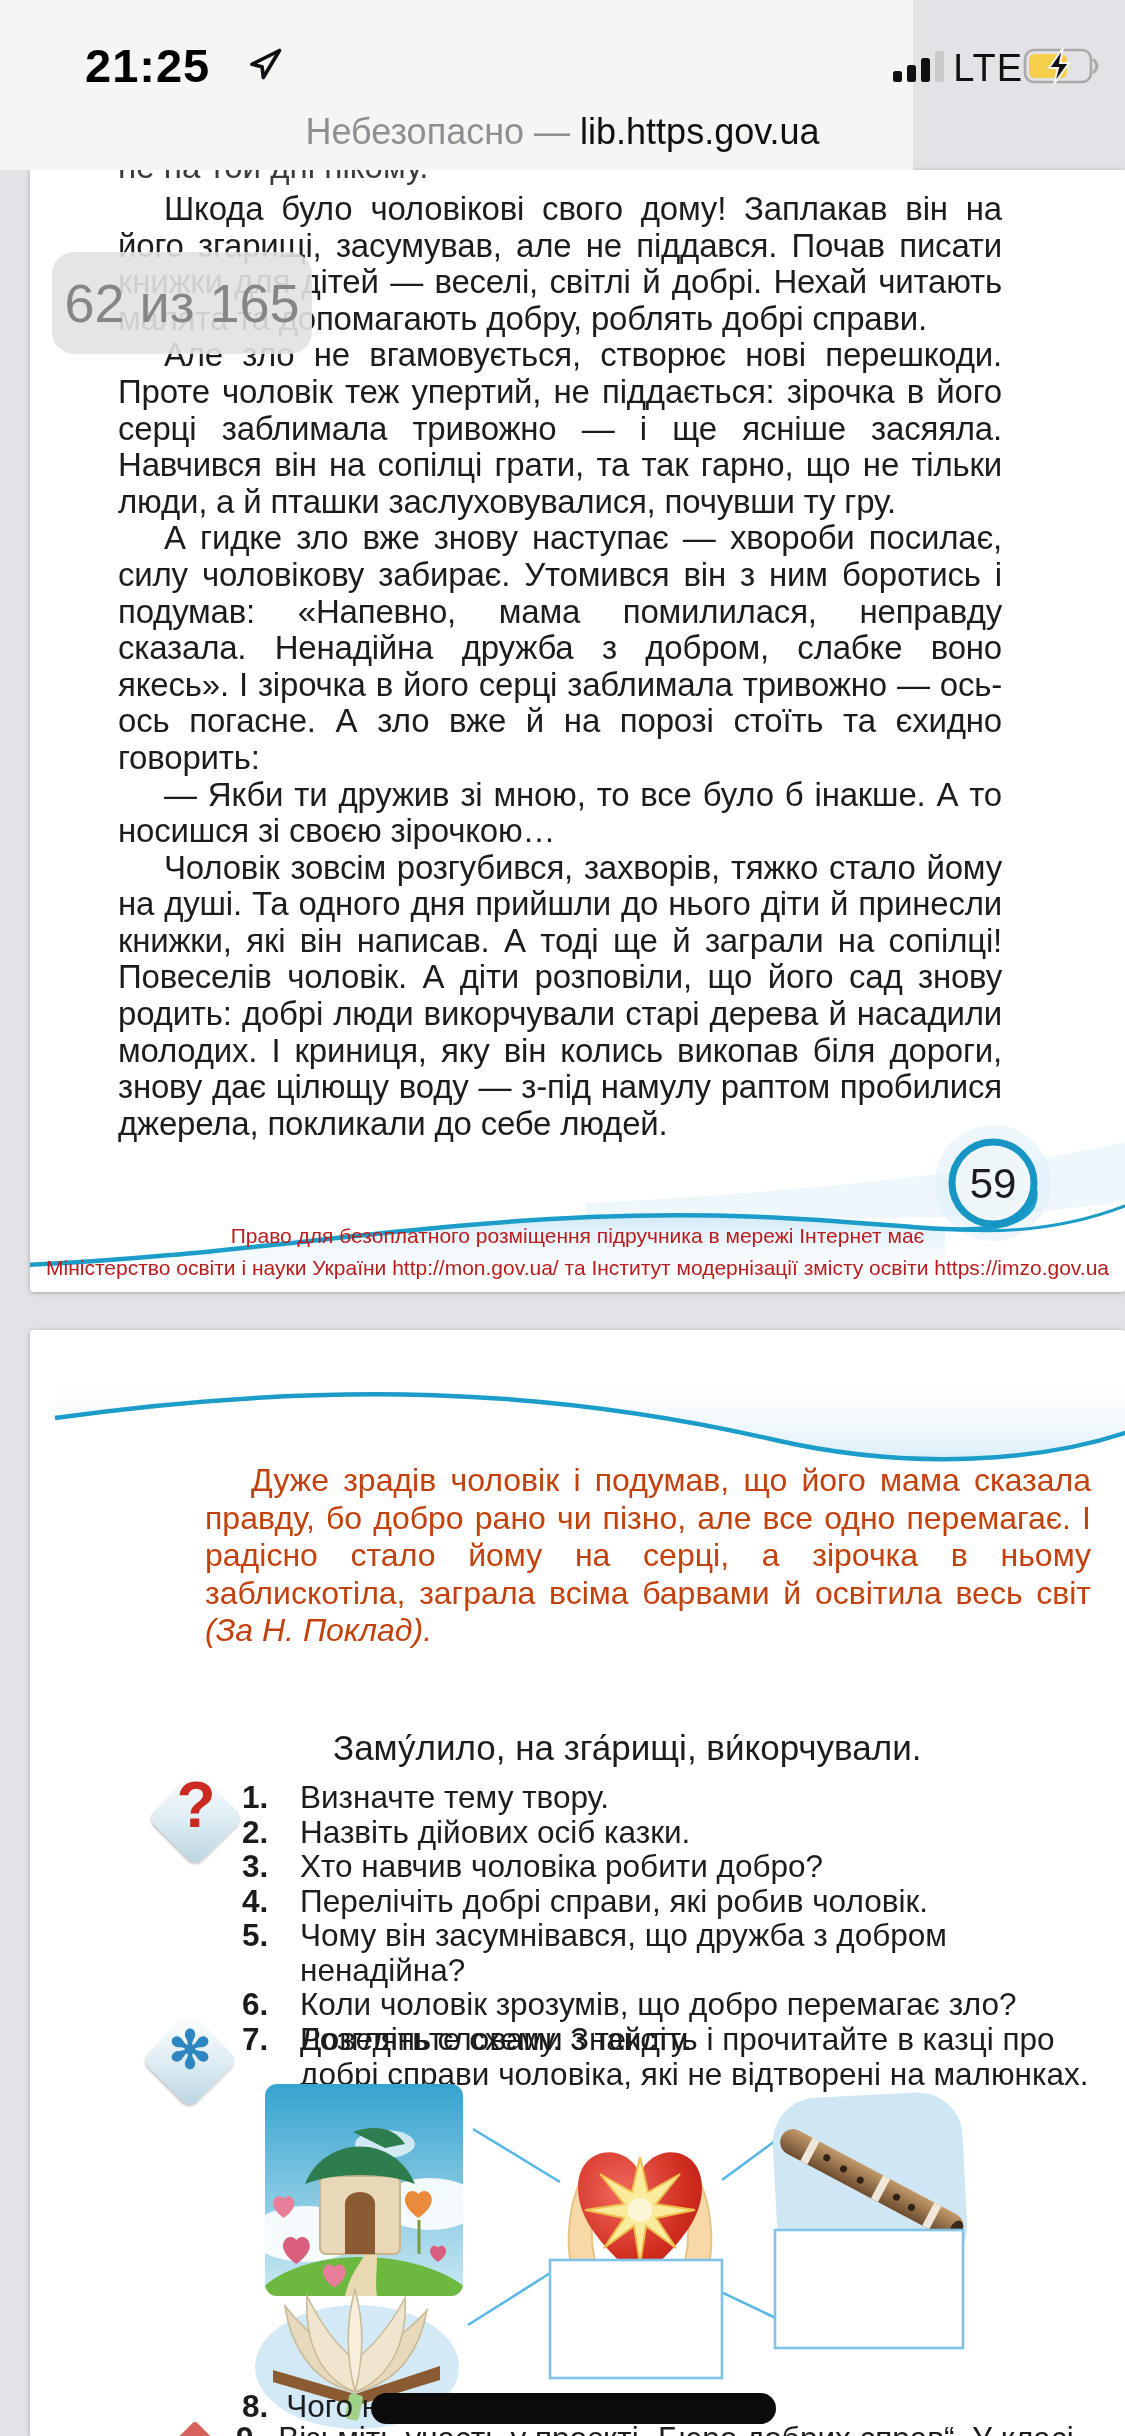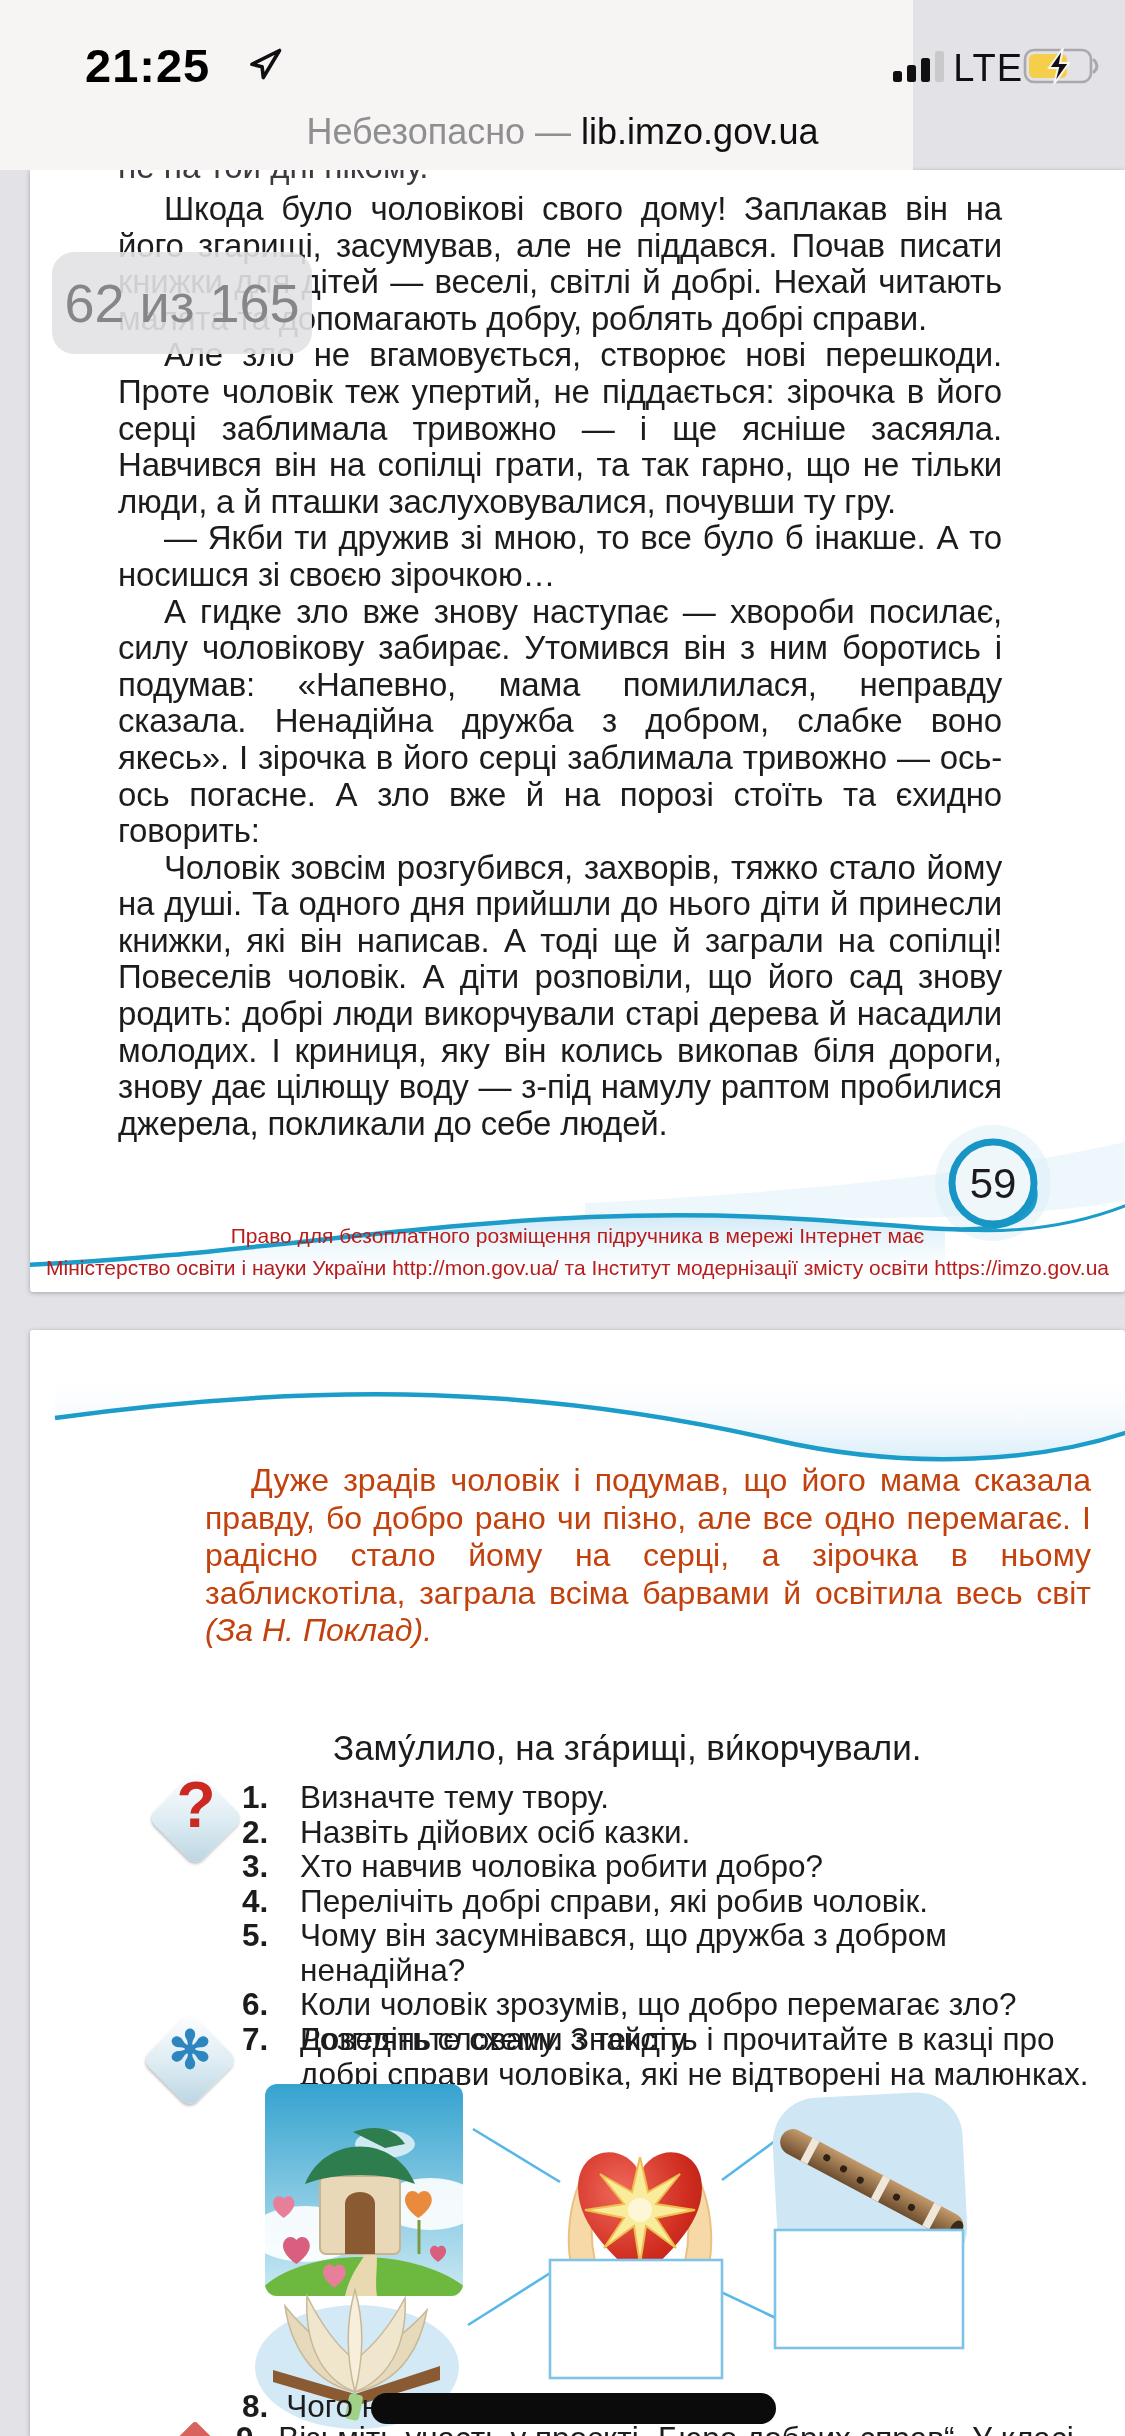--- a/index.html
+++ b/index.html
@@ -95,34 +95,34 @@
           <rect x="2" y="4" width="66" height="32" rx="9" fill="none" stroke="#a9a9ab" stroke-width="2.6"></rect>
           <path d="M71,14 q6,6 0,12" fill="none" stroke="#a9a9ab" stroke-width="3" stroke-linecap="round"></path>
           <rect x="6" y="8" width="38" height="24" rx="5.5" fill="#f6cf4a"></rect>
           <path d="M40 2 L26 22 L35 22 L31 38 L46 17 L37 17 Z" fill="#101012" stroke="#f7f5f3" stroke-width="2"></path>
         </svg>
       </span>
     </div>
   </div>
   <div class="url-bar">
     <span class="url-text">
-      <span class="sec">Небезопасно — </span><span>lib.imzo.gov.ua</span>
+      <span class="sec">Небезопасно — </span><span>lib.https.gov.ua</span>
     </span>
   </div>
 </div>
 
 <div class="page page1">
   <div class="clip-line">
     <span class="inner">не на той дні нікому.</span>
   </div>
   <div class="story">
     <p>Шкода було чоловікові свого дому! Заплакав він на його згарищі, засумував, але не піддався. Почав писати книжки для дітей — веселі, світлі й добрі. Нехай читають малята та допомагають добру, роблять добрі справи.</p>
     <p>Але зло не вгамовується, створює нові перешкоди. Проте чоловік теж упертий, не піддається: зірочка в його серці заблимала тривожно — і ще ясніше засяяла. Навчився він на сопілці грати, та так гарно, що не тільки люди, а й пташки заслуховувалися, почувши ту гру.</p>
+    <p>А гидке зло вже знову наступає — хвороби посилає, силу чоловікову забирає. Утомився він з ним боротись і подумав: «Напевно, мама помилилася, неправду сказала. Ненадійна дружба з добром, слабке воно якесь». І зірочка в його серці заблимала тривожно — ось-ось погасне. А зло вже й на порозі стоїть та єхидно говорить:</p>
     <p>— Якби ти дружив зі мною, то все було б інакше. А то носишся зі своєю зірочкою…</p>
-    <p>А гидке зло вже знову наступає — хвороби посилає, силу чоловікову забирає. Утомився він з ним боротись і подумав: «Напевно, мама помилилася, неправду сказала. Ненадійна дружба з добром, слабке воно якесь». І зірочка в його серці заблимала тривожно — ось-ось погасне. А зло вже й на порозі стоїть та єхидно говорить:</p>
     <p>Чоловік зовсім розгубився, захворів, тяжко стало йому на душі. Та одного дня прийшли до нього діти й принесли книжки, які він написав. А тоді ще й заграли на сопілці! Повеселів чоловік. А діти розповіли, що його сад знову родить: добрі люди викорчували старі дерева й насадили молодих. І криниця, яку він колись викопав біля дороги, знову дає цілющу воду — з-під намулу раптом пробилися джерела, покликали до себе людей.</p>
   </div>
 
   <div class="pos-pill">
     <span>62 из 165</span>
   </div>
 
   <svg class="wave-bottom" width="1095" height="190" viewBox="0 0 1095 190">
     <defs>
       <linearGradient id="gB1" x1="0" y1="0" x2="0" y2="1">

